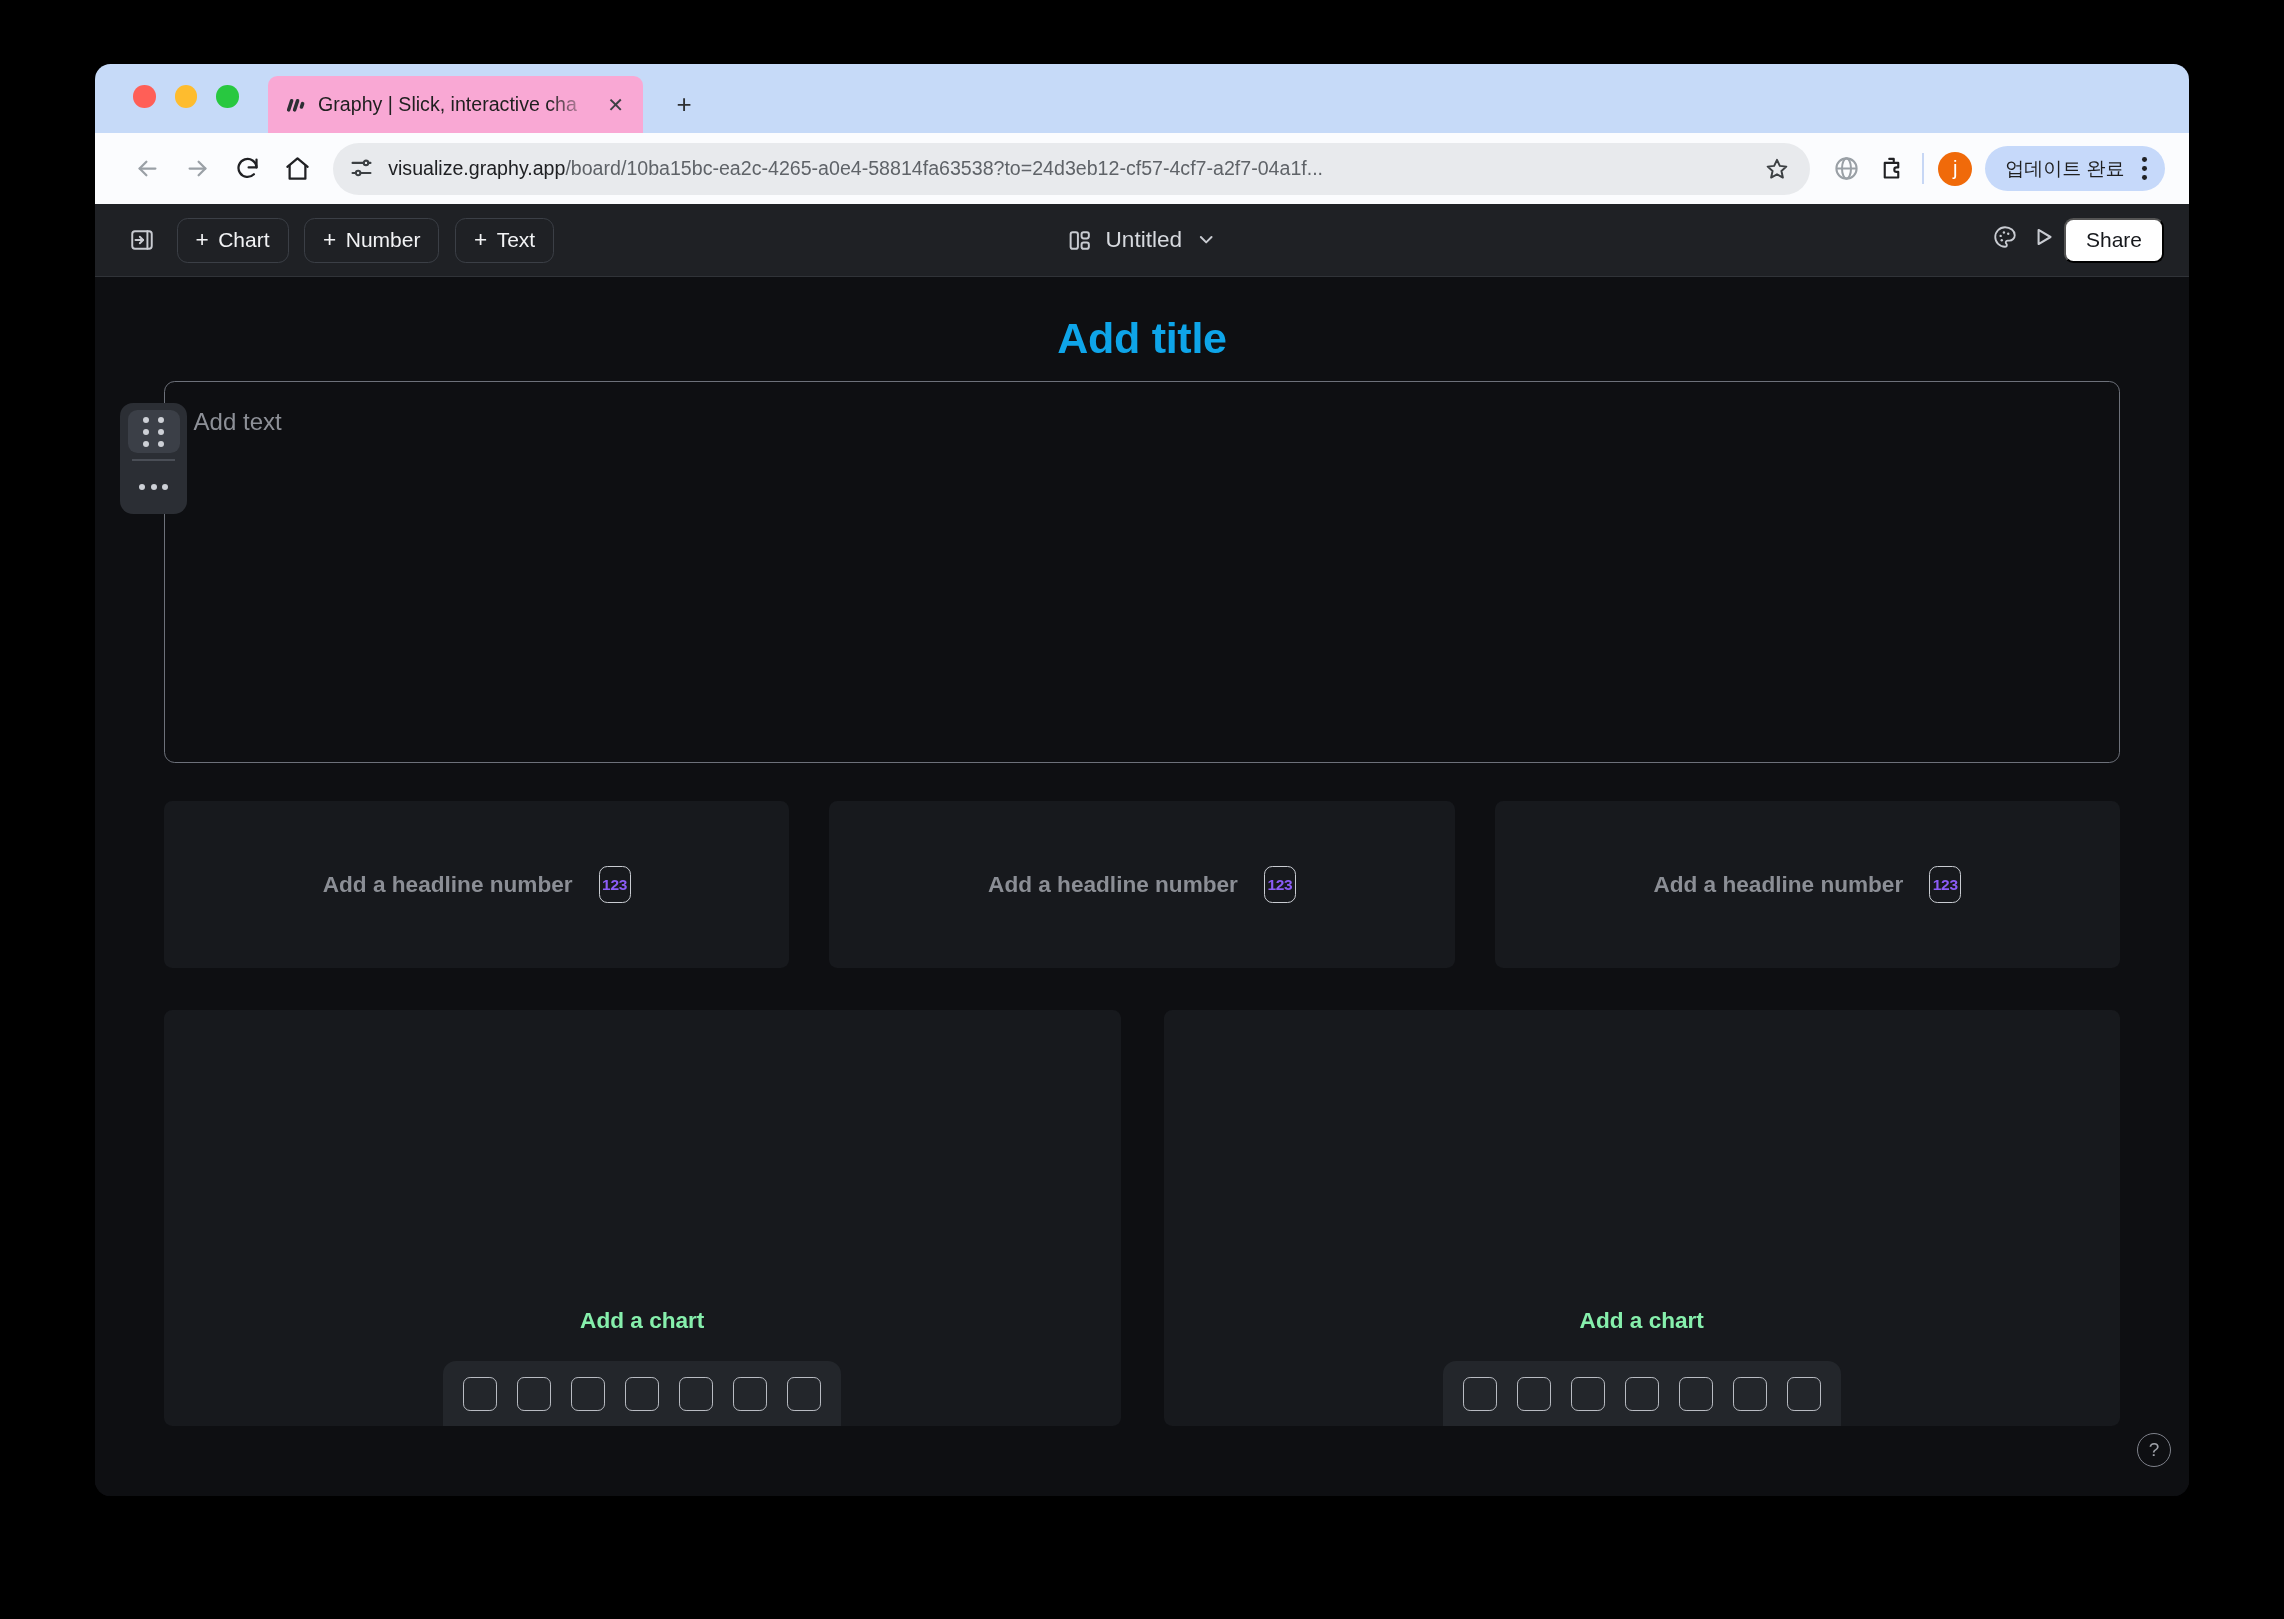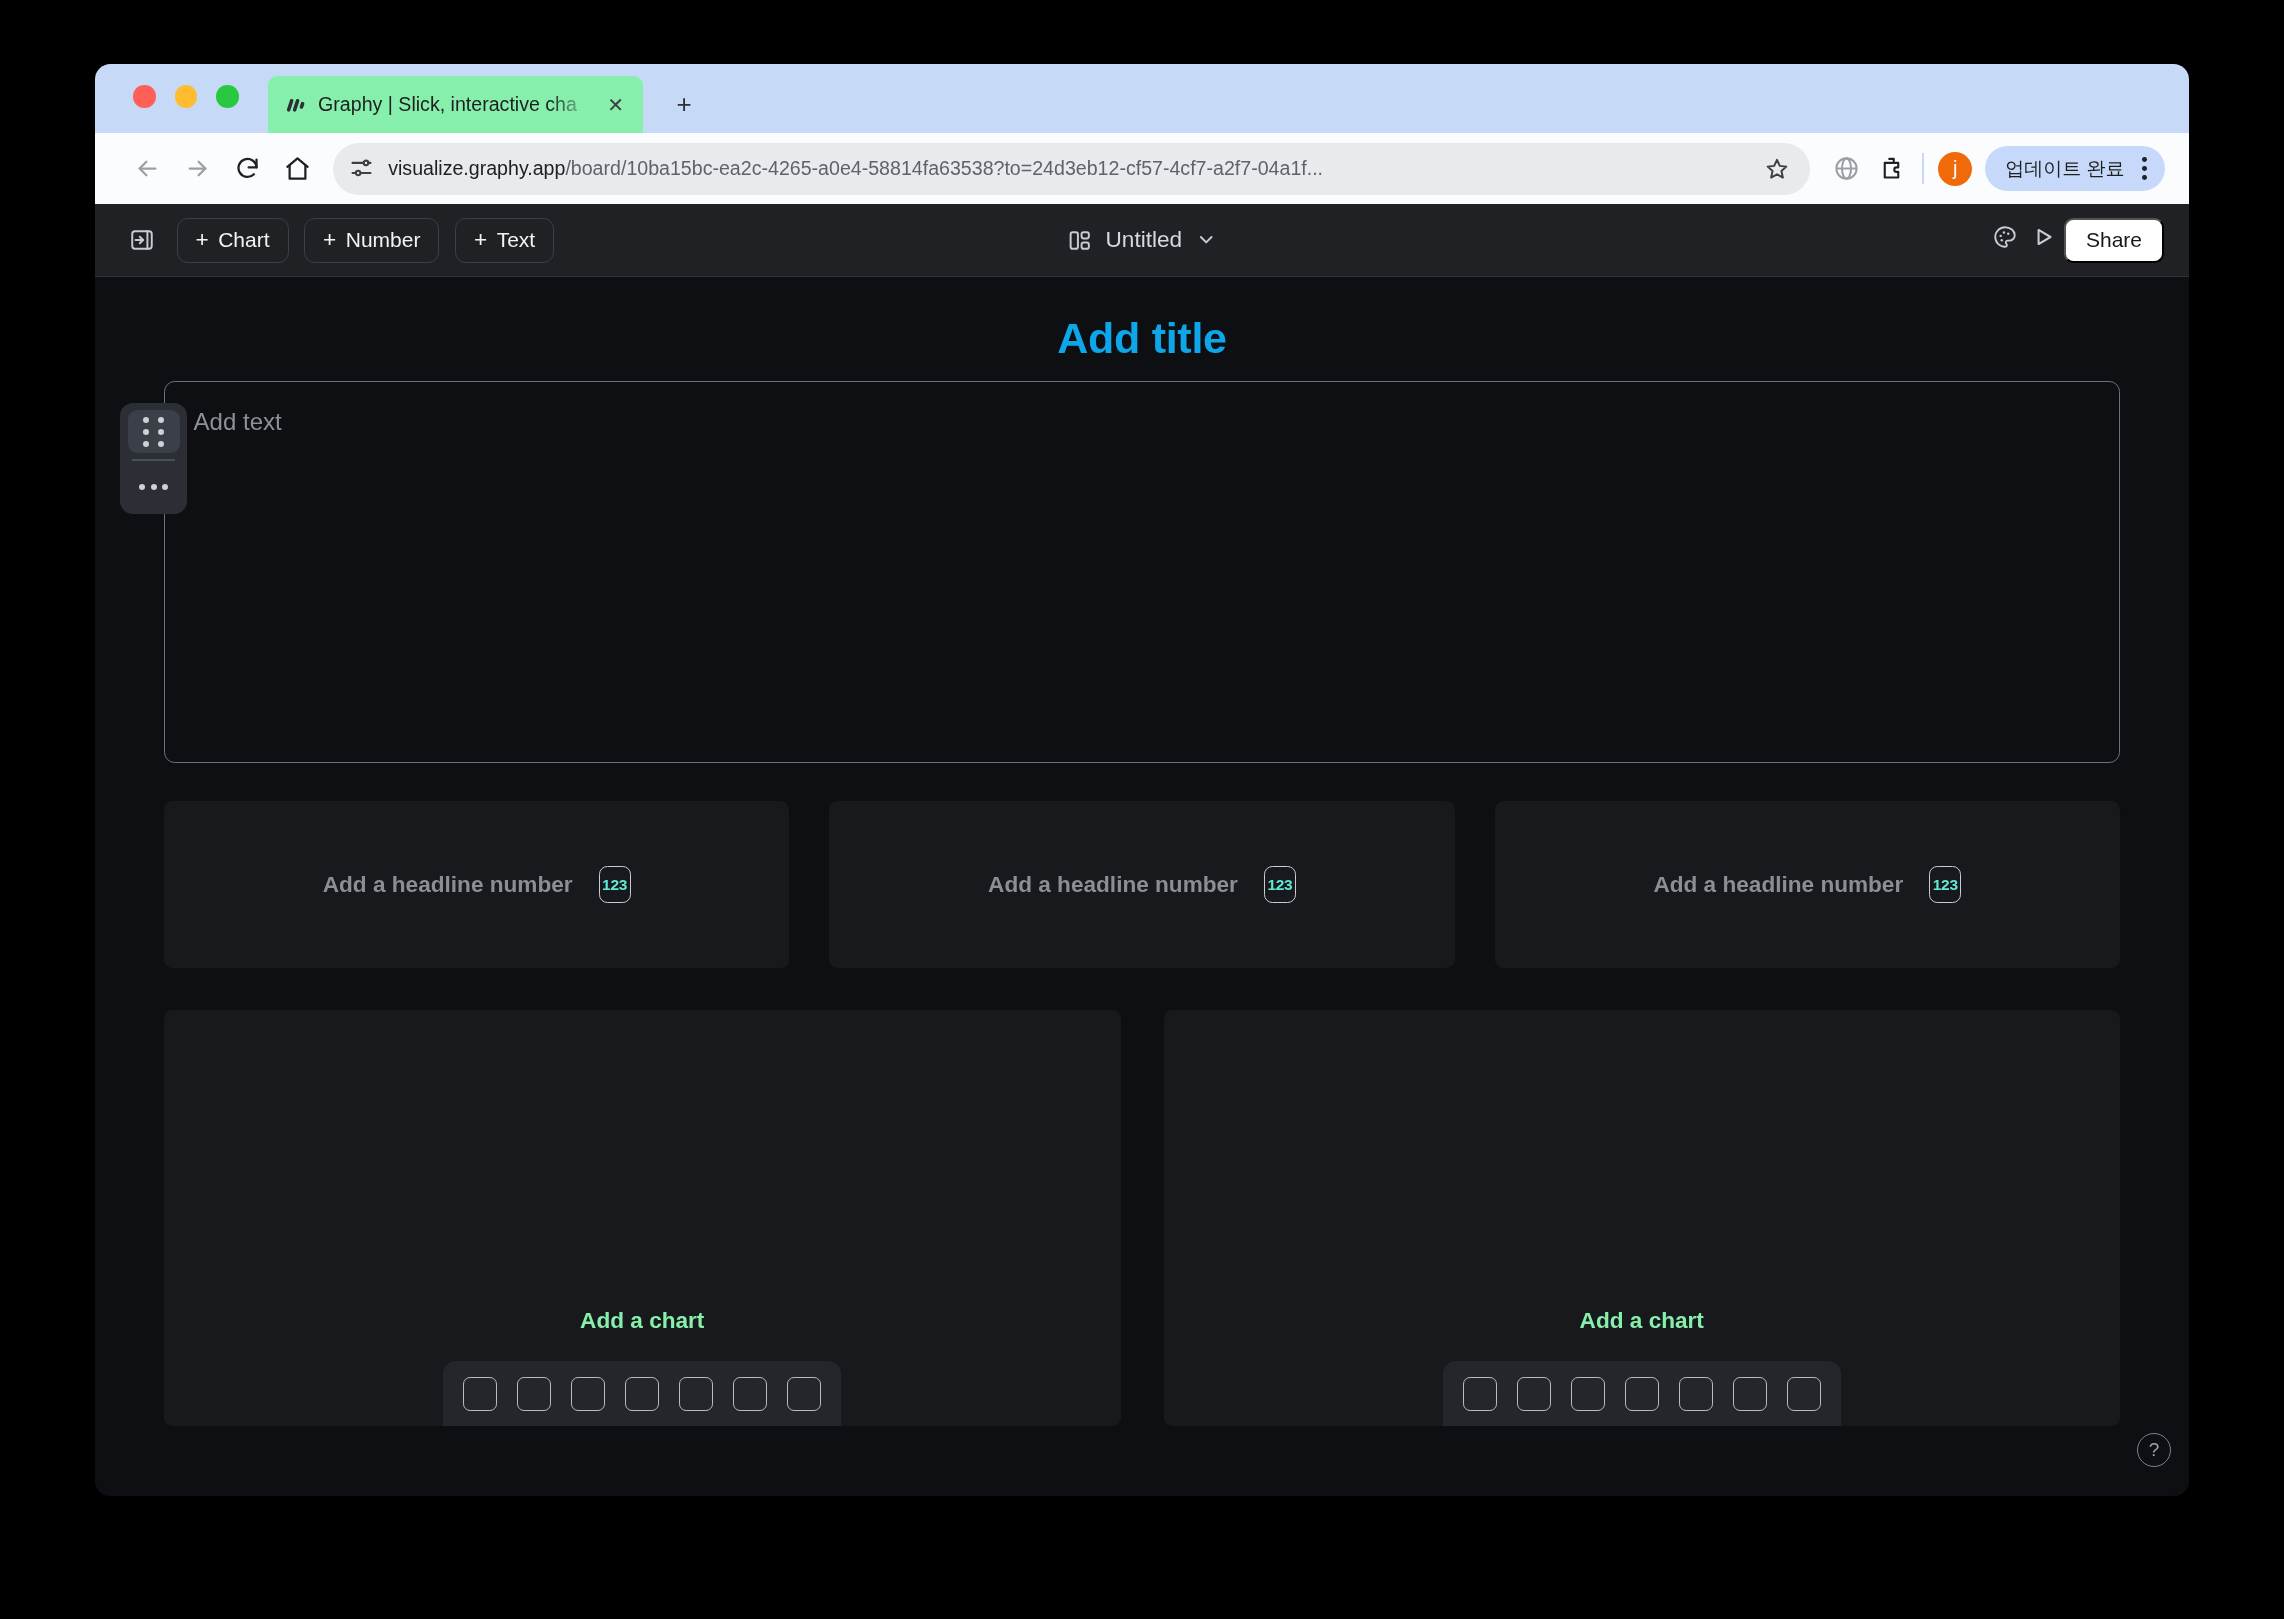--- a/index.html
+++ b/index.html
@@ -43,21 +43,21 @@
   }
   .light { width: 22.6px; height: 22.6px; border-radius: 50%; }
   .light.red { background: #ff5f57; }
   .light.yellow { background: #febc2e; }
   .light.green { background: #28c840; }
 
   .tab {
     margin-left: 142px;
     width: 375px;
     height: 57px;
-    background: #86efac;
+    background: #f9a8d4;
     border-radius: 9.5px 9.5px 0 0;
     display: flex;
     align-items: center;
     padding: 0 14.3px 0 18px;
     gap: 10.7px;
     position: relative;
   }
   .tab-favicon { width: 21.4px; height: 21.4px; flex: 0 0 21.4px; }
   .tab-title {
     flex: 1;
@@ -276,21 +276,21 @@
   .num-card .cap {
     font-size: 22.6px;
     font-weight: bold;
     color: #8b8e95;
   }
   .badge123 {
     width: 32px; height: 37px;
     border: 1.8px solid #c9ccd2;
     border-radius: 8.3px;
     display: flex; align-items: center; justify-content: center;
-    color: #5eead4;
+    color: #8b5cf6;
     font-size: 15.5px;
     font-weight: bold;
     letter-spacing: -0.3px;
   }
 
   .chart-row {
     display: grid;
     grid-template-columns: repeat(2, 1fr);
     gap: 43px;
     margin-top: 42px;

